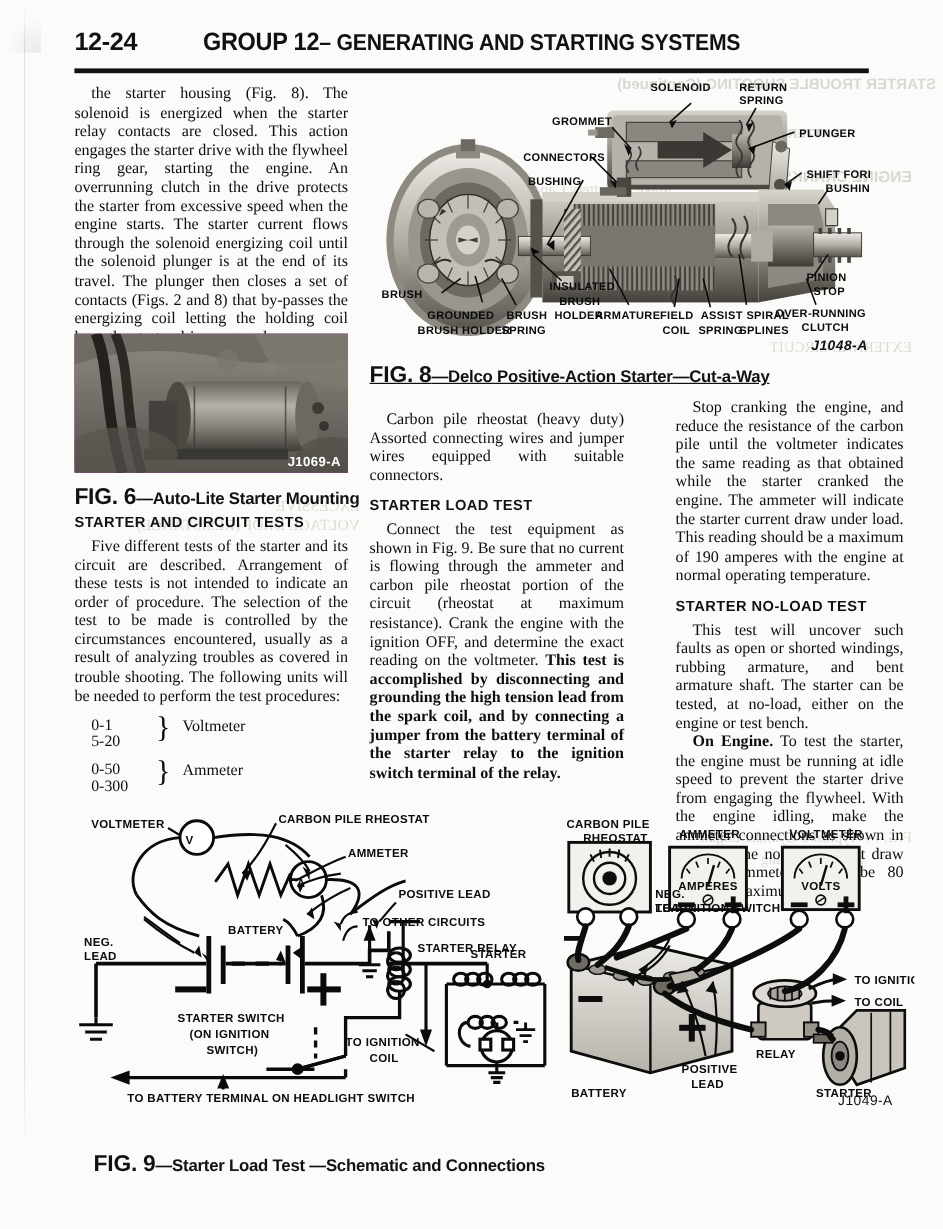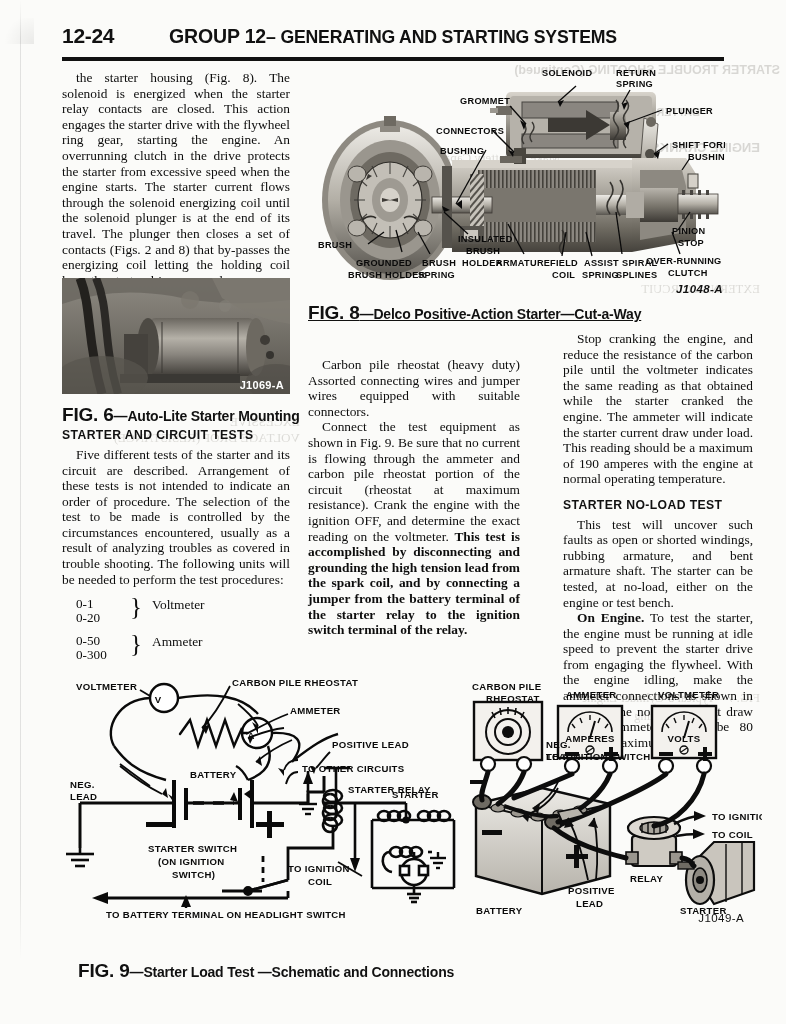--- a/index.html
+++ b/index.html
@@ -35,21 +35,21 @@
     font-weight:bold; font-size:19px; color:#111;
     letter-spacing:-0.2px;
     transform: scaleX(0.93); transform-origin: center;
   }
   .hdr-title .grp { font-size:21px; }
   .hdr-rule { position:absolute; left:62px; top:57px; width:662px; height:4px; background:#111; }
 
   
   .col { position:absolute; font-size:13.4px; line-height:15.6px; color:#0d0d0d; text-align:justify; }
   .col p { margin:0; text-indent:14px; }
-  .col p.noind { text-indent:0;margin-top:16px; }
+  .col p.noind { text-indent:0; }
   .c1 { left:62px; top:70px; width:228px; }
   .c2 { left:308px; top:341px; width:212px; }
   .c3 { left:535px; top:331px; width:190px;margin-left:28px; }
 
   .subhead {
     font-family:"Liberation Sans", sans-serif;
     font-weight:bold; font-size:12.2px; letter-spacing:0.4px;
     color:#111; margin:11px 0 3px 0; text-indent:0; text-align:left;
   }
 
@@ -132,21 +132,21 @@
 
   <div class="col c1">
     <p>the starter housing (Fig. 8). The solenoid is energized when the starter relay contacts are closed. This action engages the starter drive with the flywheel ring gear, starting the engine. An overrunning clutch in the drive protects the starter from excessive speed when the engine starts. The starter current flows through the solenoid energizing coil until the solenoid plunger is at the end of its travel. The plunger then closes a set of contacts (Figs. 2 and 8) that by-passes the energizing coil letting the holding coil keep the starter drive engaged.</p>
     <div style="height:129px"></div>
     <div class="subhead">STARTER AND CIRCUIT TESTS</div>
     <p>Five different tests of the starter and its circuit are described. Arrangement of these tests is not intended to indicate an order of procedure. The selection of the test to be made is controlled by the circumstances encountered, usually as a result of analyzing troubles as covered in trouble shooting. The following units will be needed to perform the test procedures:</p>
     <div class="meters">
       <div class="mrow">
         <div class="mranges">
           <div>0-1</div>
-          <div>0-20</div>
+          <div>5-20</div>
         </div>
         <div class="mbrace">}</div>
         <div class="mname">Voltmeter</div>
       </div>
       <div class="mrow">
         <div class="mranges">
           <div>0-50</div>
           <div>0-300</div>
         </div>
         <div class="mbrace">}</div>
@@ -411,20 +411,21 @@
       </g>
     </svg>
     <div class="code">J1048-A</div>
   </div>
   <div class="figcap fig8cap">
     <span class="fignum">FIG. 8</span><span class="figtxt">—Delco Positive-Action Starter—Cut-a-Way</span>
   </div>
 
   <div class="col c2">
     <p class="noind" style="text-indent:14px">Carbon pile rheostat (heavy duty) Assorted connecting wires and jumper wires equipped with suitable connectors.</p>
+    <div class="subhead">STARTER LOAD TEST</div>
     <p><span>Connect the test equipment as shown in Fig. 9. Be sure that no current is flowing through the ammeter and carbon pile rheostat portion of the circuit (rheostat at maximum resistance). Crank the engine with the ignition OFF, and determine the exact reading on the voltmeter. </span><b>This test is accomplished by disconnecting and grounding the high tension lead from the spark coil, and by connecting a jumper from the battery terminal of the starter relay to the ignition switch terminal of the relay.</b></p>
   </div>
 
   <div class="col c3">
     <p>Stop cranking the engine, and reduce the resistance of the carbon pile until the voltmeter indicates the same reading as that obtained while the starter cranked the engine. The ammeter will indicate the starter current draw under load. This reading should be a maximum of 190 amperes with the engine at normal operating temperature.</p>
     <div class="subhead">STARTER NO-LOAD TEST</div>
     <p>This test will uncover such faults as open or shorted windings, rubbing armature, and bent armature shaft. The starter can be tested, at no-load, either on the engine or test bench.</p>
     <p><b>On Engine.</b><span> To test the starter, the engine must be running at idle speed to prevent the starter drive from engaging the flywheel. With the engine idling, make the ammeter connections as shown in Fig. 10. The no-load current draw on the ammeter should be 80 amperes maximum.</span></p>
   </div>
 

